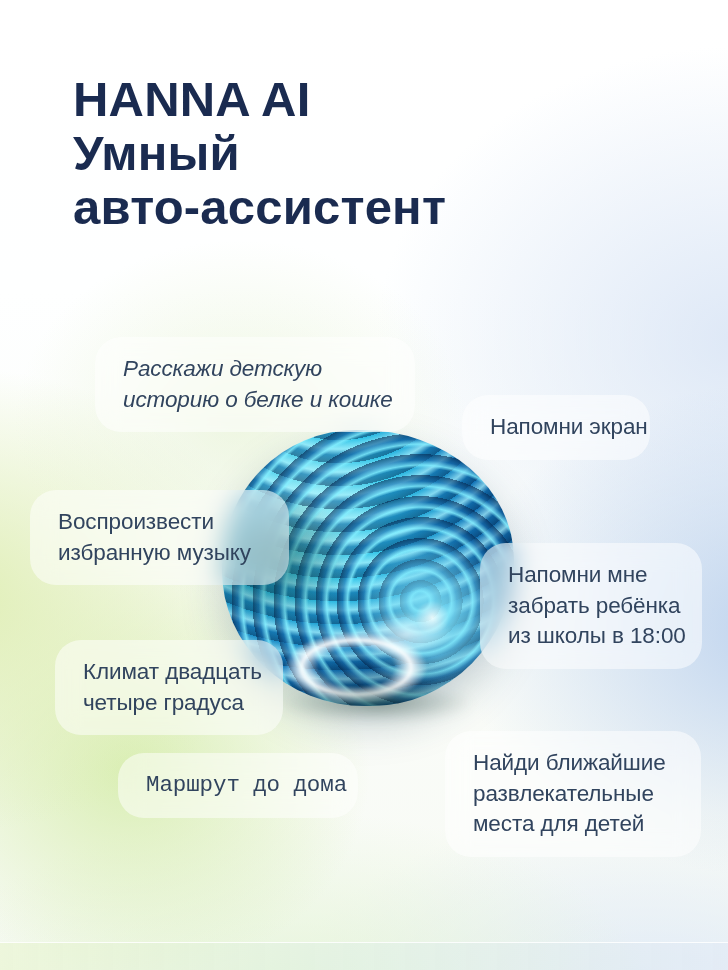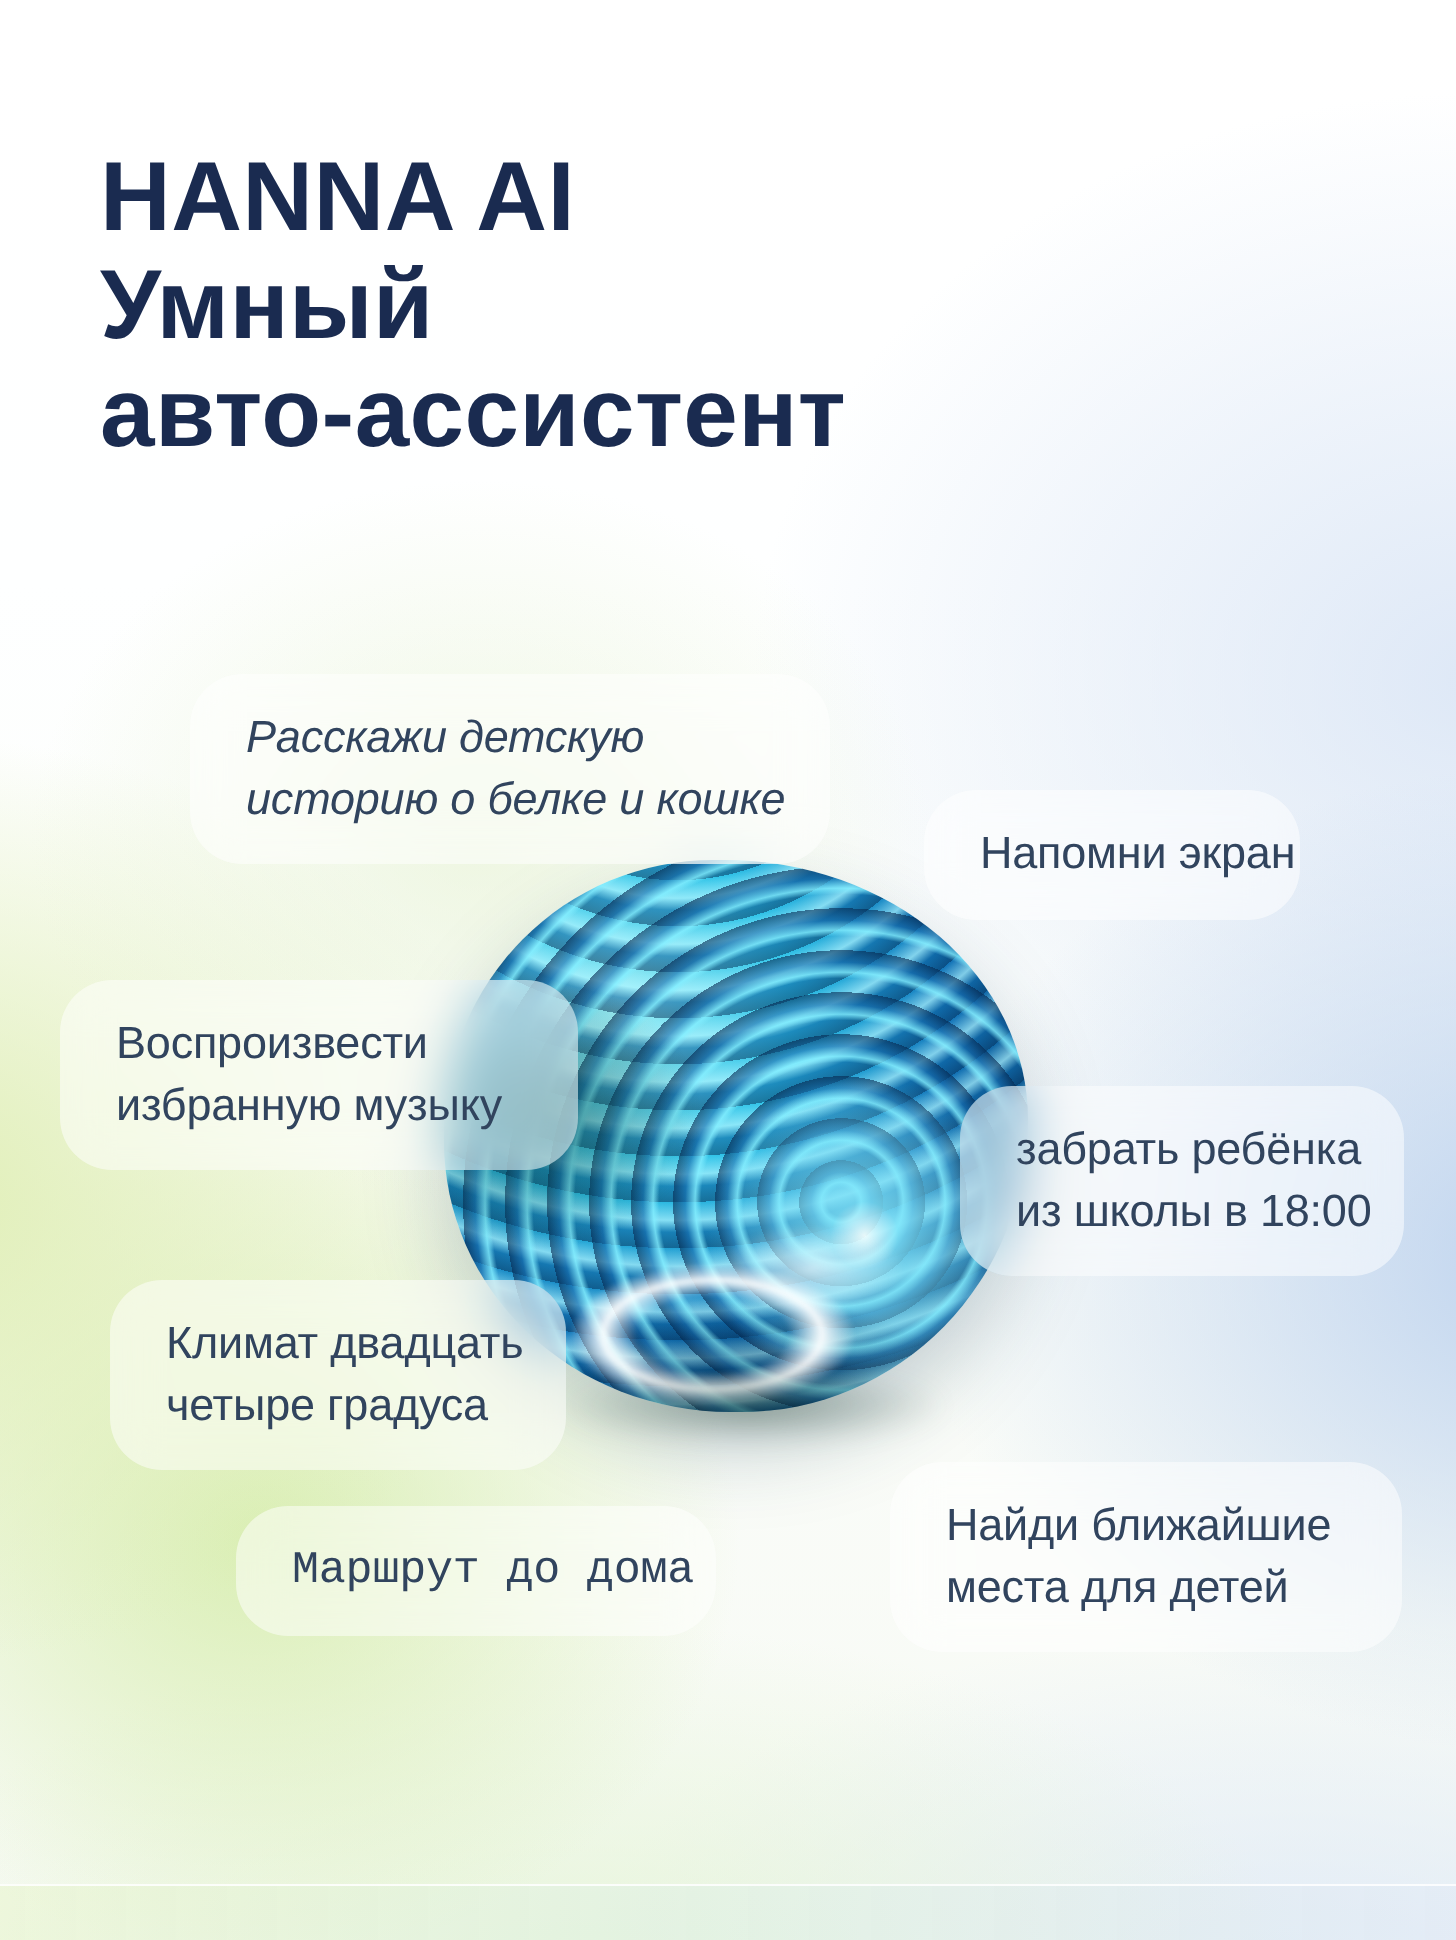--- a/index.html
+++ b/index.html
@@ -20,21 +20,21 @@
       radial-gradient(ellipse 520px 270px at 650px 1000px, rgba(222,233,247,.95) 0%, rgba(222,233,247,0) 70%),
       linear-gradient(180deg,#ffffff 0%,#feffff 30%,#f7faf4 100%);
   }
 
   
   .title{
     position:absolute;left:50px;top:72px;
     color:var(--title_text,#1a2b50);
     font-weight:700;font-size:49px;line-height:54px;letter-spacing:.2px;
   }
-  .title .line{display:block;}
+  .title .line{display:block;margin-left:23px;}
 
   
   .orb{
     position:absolute;left:222px;top:430px;width:292px;height:276px;
     border-radius:47% 53% 50% 50% / 50% 48% 54% 50%;
     background:
       radial-gradient(circle at 72% 68%, rgba(240,255,255,.95) 0%, rgba(130,230,250,.8) 6%, rgba(40,150,210,0) 28%),
       repeating-radial-gradient(circle at 68% 62%, rgba(8,45,90,0) 0px, rgba(8,45,90,0) 7px, rgba(130,238,255,.8) 10px, rgba(22,105,170,.6) 15px, rgba(6,40,80,.6) 21px),
       repeating-radial-gradient(circle at 40% -38%, rgba(200,250,255,0) 0px, rgba(175,245,255,.7) 9px, rgba(14,95,155,.55) 15px, rgba(5,45,85,.5) 23px),
       radial-gradient(circle at 30% 28%, #9deef5 0%, var(--orb_cyan,#2fc3e8) 30%, #1173b8 58%, #0a4a7e 80%, var(--orb_deep_blue,#083a67) 100%);
@@ -107,32 +107,34 @@
   <div class="chip chip-2">
     <span class="line">Напомни экран</span>
   </div>
 
   <div class="chip chip-3">
     <span class="line">Воспроизвести</span>
     <span class="line">избранную музыку</span>
   </div>
 
   <div class="chip chip-4">
+    <span class="line">Напомни мне</span>
     <span class="line">забрать ребёнка</span>
     <span class="line">из школы в 18:00</span>
   </div>
 
   <div class="chip chip-5">
     <span class="line">Климат двадцать</span>
     <span class="line">четыре градуса</span>
   </div>
 
   <div class="chip chip-6">
     <span class="line">Маршрут до дома</span>
   </div>
 
   <div class="chip chip-7">
     <span class="line">Найди ближайшие</span>
+    <span class="line">развлекательные</span>
     <span class="line">места для детей</span>
   </div>
 
   <div class="floor"></div>
 </div>
 
 </body></html>

